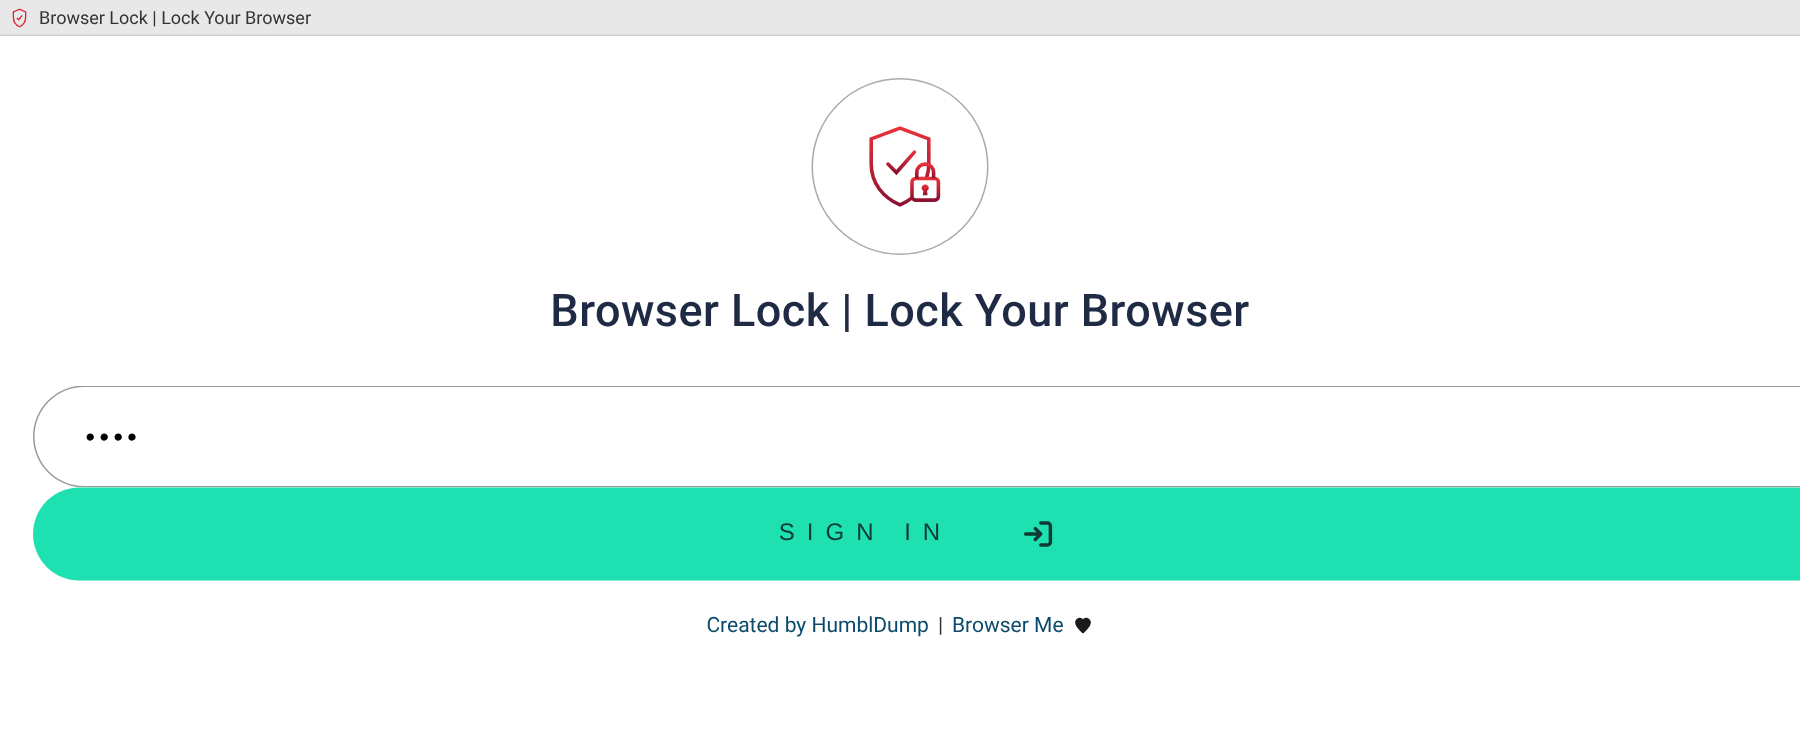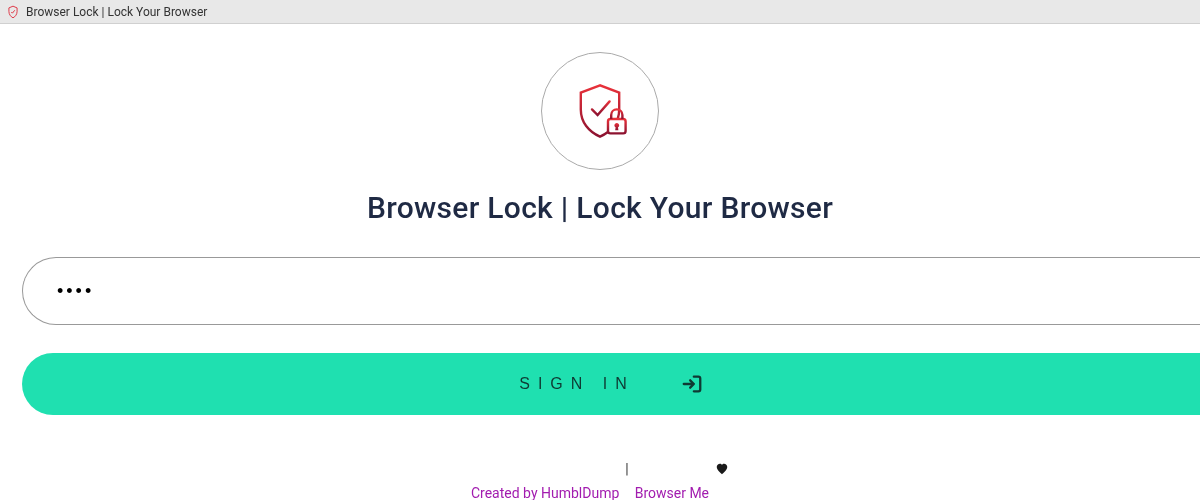--- a/index.html
+++ b/index.html
@@ -71,21 +71,20 @@
       align-self: flex-start;
     }
     .signin-button {
       width: 1178px;
       margin-left: 22px;
       height: 62px;
       background: #1fe0b0;
       border: none;
       border-top-left-radius: 32px;
       border-bottom-left-radius: 32px;
-      margin-top: 28px;
       display: flex;
       align-items: center;
       justify-content: center;
       gap: 46px;
       cursor: pointer;
       align-self: flex-start;
     }
     .signin-label {
       font-size: 16px;
       letter-spacing: 8px;
@@ -98,22 +97,21 @@
     }
     .footer {
       margin-top: 22px;
       font-size: 14px;
       color: #333;
       display: flex;
       align-items: center;
       gap: 6px;
     }
     .footer-link {
-      color: #a21caf;
-      margin-top: 48px;
+      color: #0c4a6e;
     }
     .heart-icon {
       width: 14px;
       height: 14px;
     }
   </style>
 </head>
 <body>
 
 <div class="titlebar">

